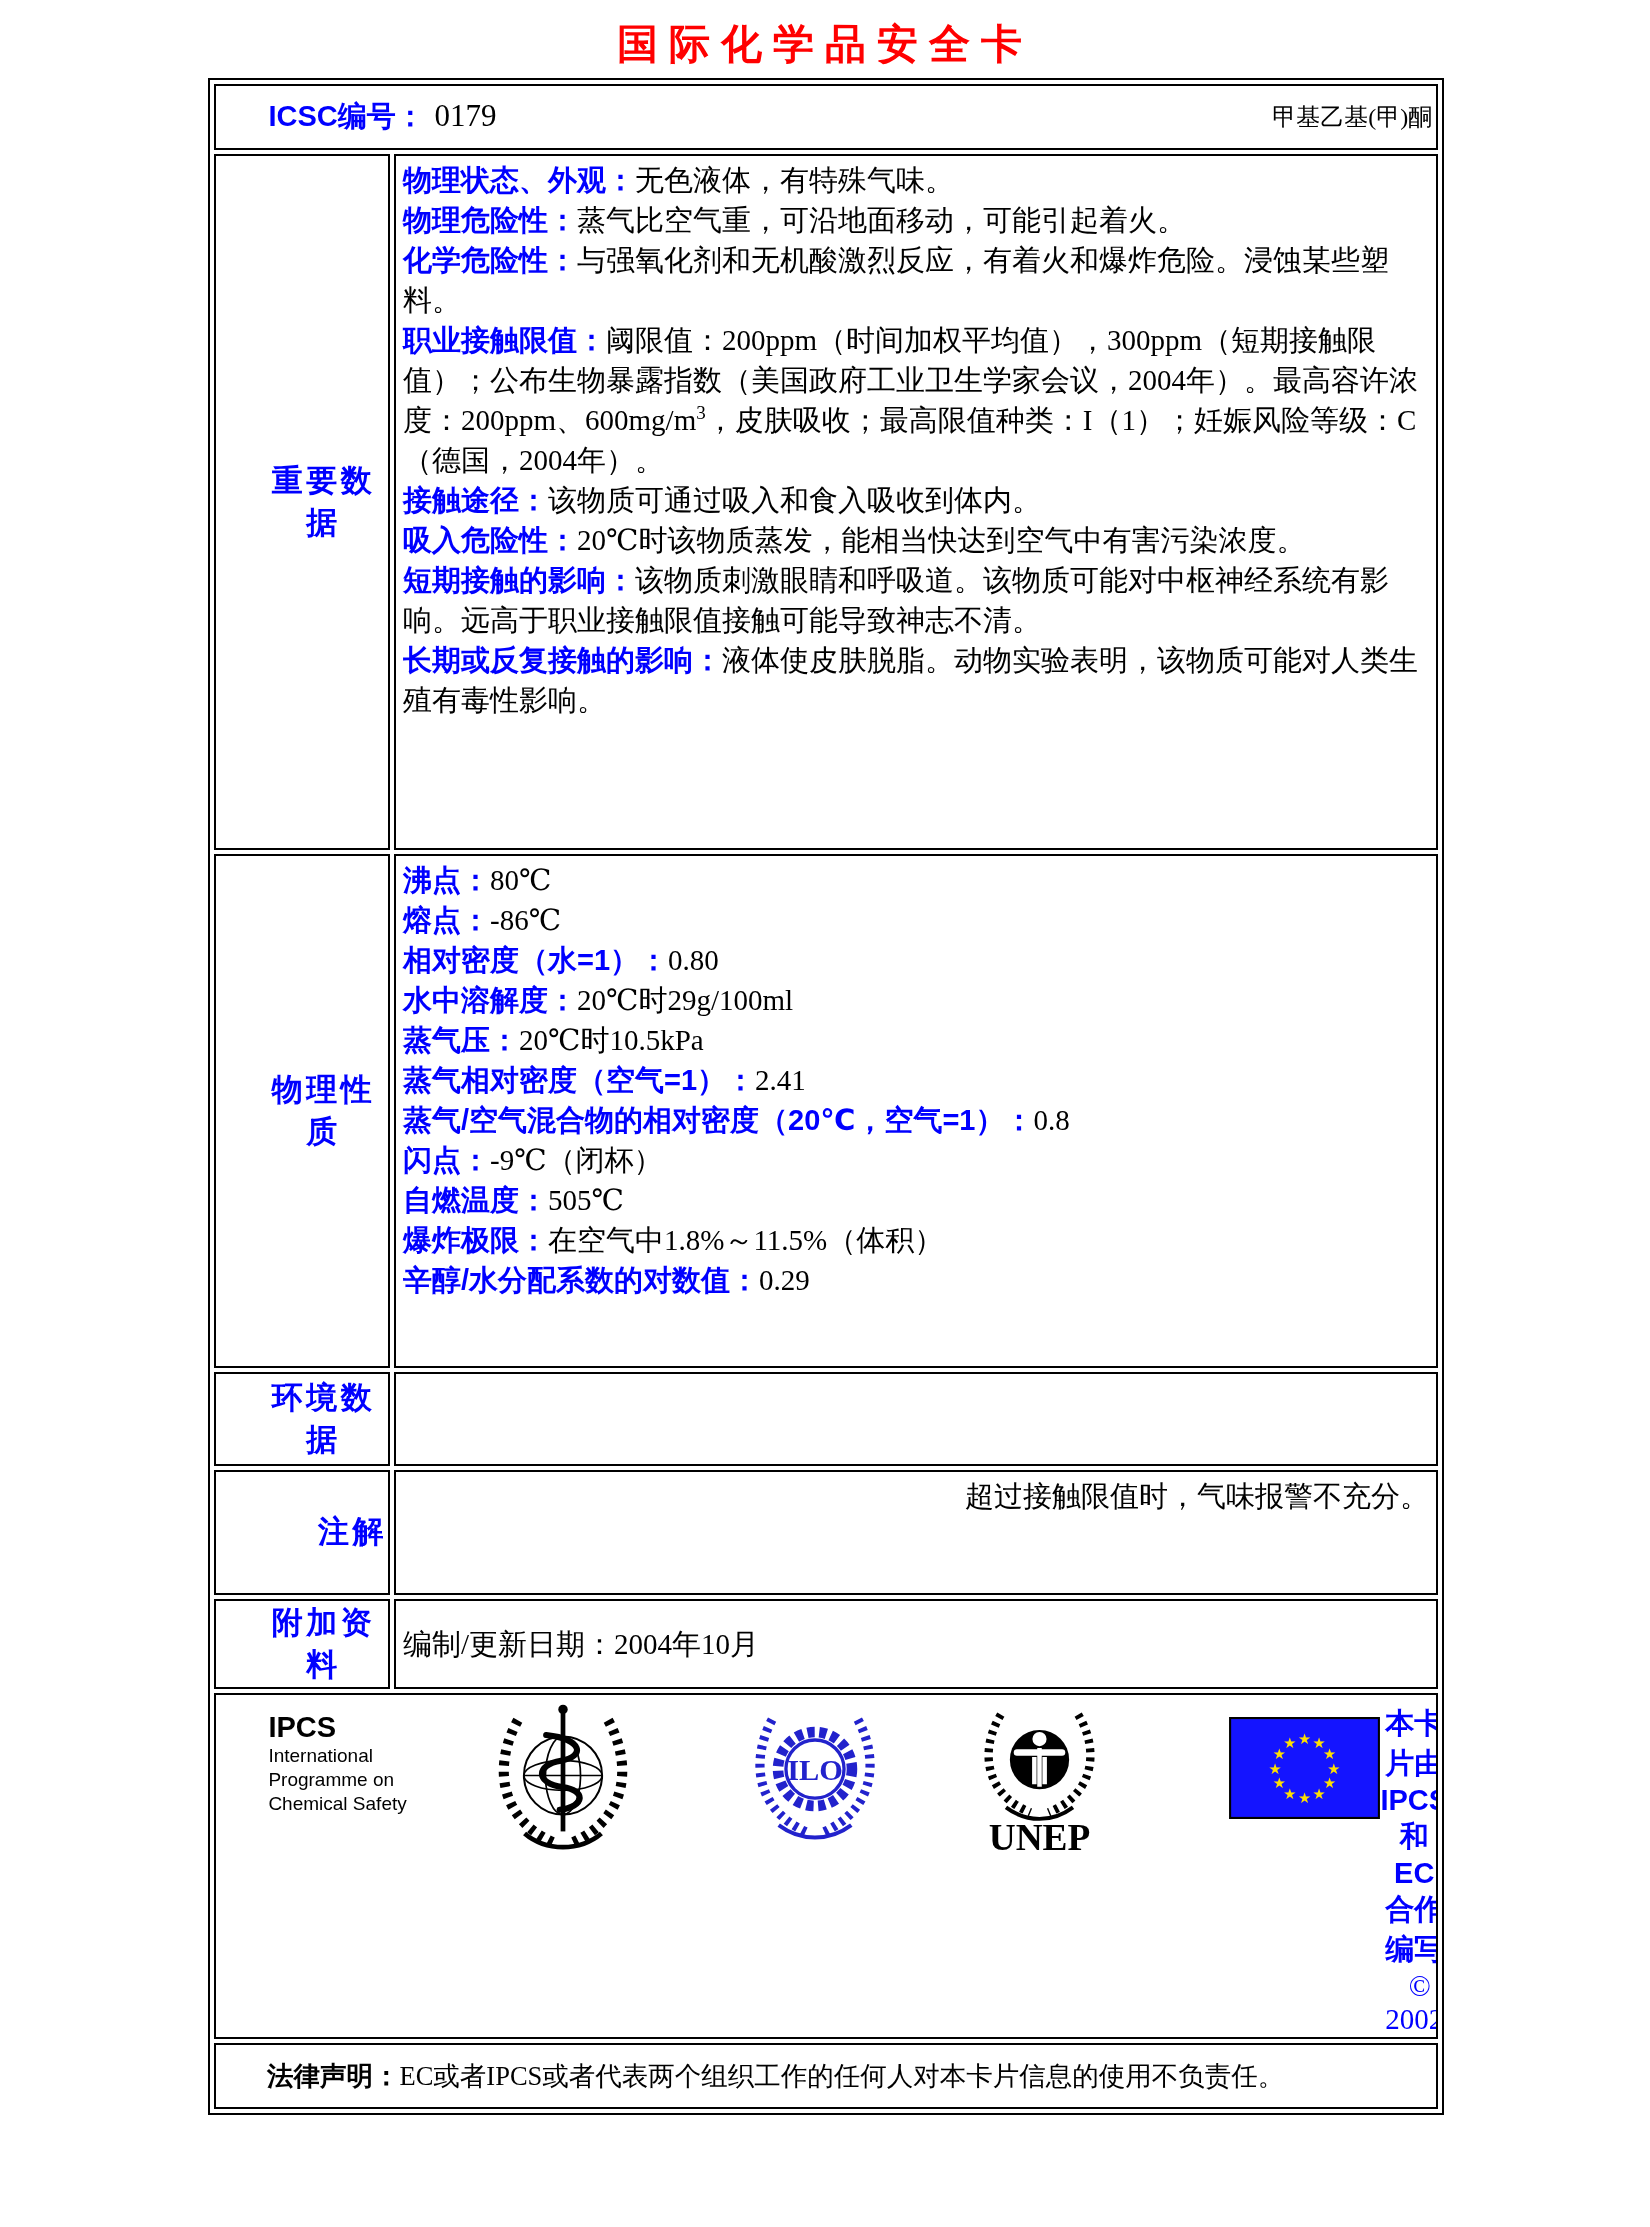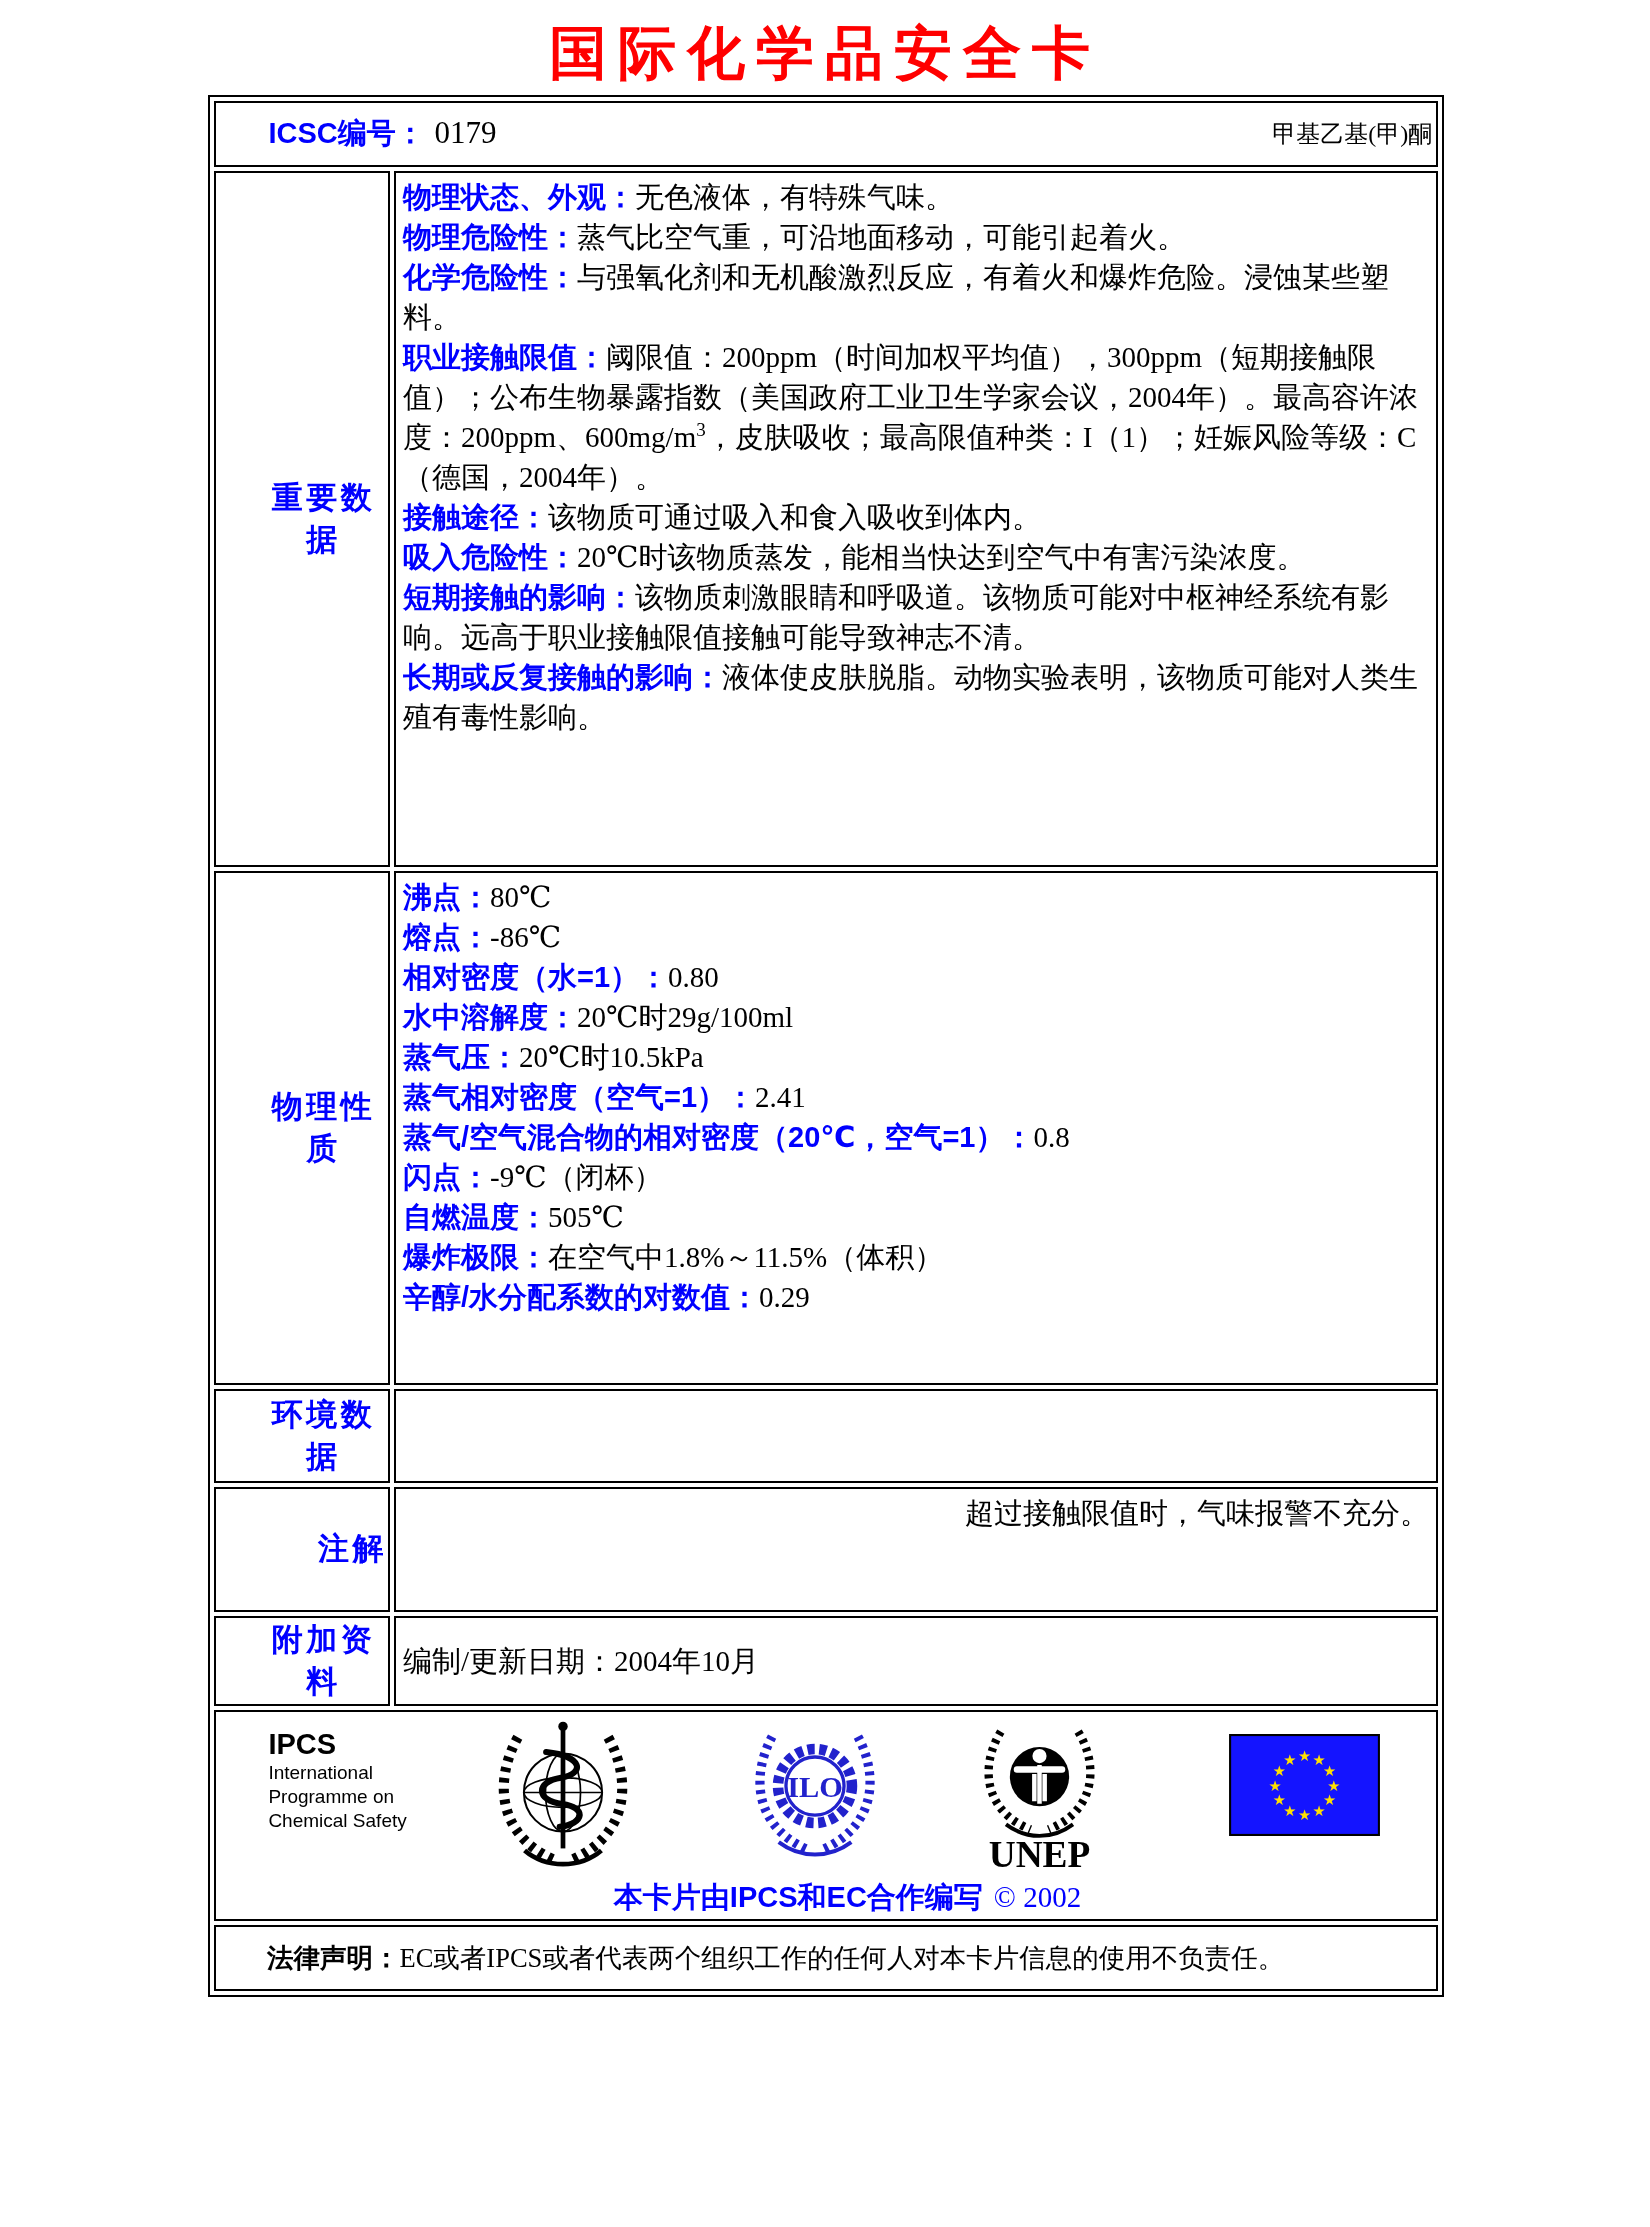--- a/index.html
+++ b/index.html
@@ -6,21 +6,21 @@
   body{
     width:1650px;height:2227px;position:relative;
     font-family:"Liberation Serif","DejaVu Serif",serif;
     color:#000;
   }
   .page-title{
     margin:24px auto 12.5px auto;
     text-align:center;
     font-family:"Liberation Sans","DejaVu Sans",sans-serif;
     font-weight:bold;
-    font-size:58px;
+    font-size:41px;
     letter-spacing:11px;
     color:#FF0000;
     line-height:1.0;
   }
   table.card{
     margin-left:208px;
     width:1236px;
     border:2.8px solid #000;
     border-spacing:4.9px;
     border-collapse:separate;
@@ -55,21 +55,21 @@
   
   tr.row-important td{height:684px;}
   tr.row-physical td{height:502px;}
   tr.row-env td{height:81px;}
   tr.row-notes td{height:113px;text-align:right;}
   tr.row-addl td{height:46px;}
   tr.row-addl td.sec-content{vertical-align:middle;}
   tr.row-footer td{height:178px;}
   tr.row-legal td{height:60px;vertical-align:middle;margin-top:40px;}
   
-  .footer-inner{display:flex;flex-direction:column;padding:2.8px 0 0 0;}
+  .footer-inner{display:flex;flex-direction:row;padding:2.8px 0 0 0;}
   .logo-row{display:flex;align-items:flex-start;}
   .ipcs-block{margin:12.5px 0 0 8.4px;width:174px;font-family:"Liberation Sans","DejaVu Sans",sans-serif;}
   .ipcs-title{font-weight:bold;font-size:29px;line-height:33px;}
   .ipcs-sub{font-size:19px;line-height:24px;}
   .who-logo{margin:1.4px 0 0 47px;}
   .ilo-logo{margin:4.2px 0 0 112px;}
   .unep-logo{margin:4.2px 0 0 94px;}
   .eu-flag{margin:18px 0 0 125px;}
   .footer-caption{
     text-align:center;margin-top:5.6px;

